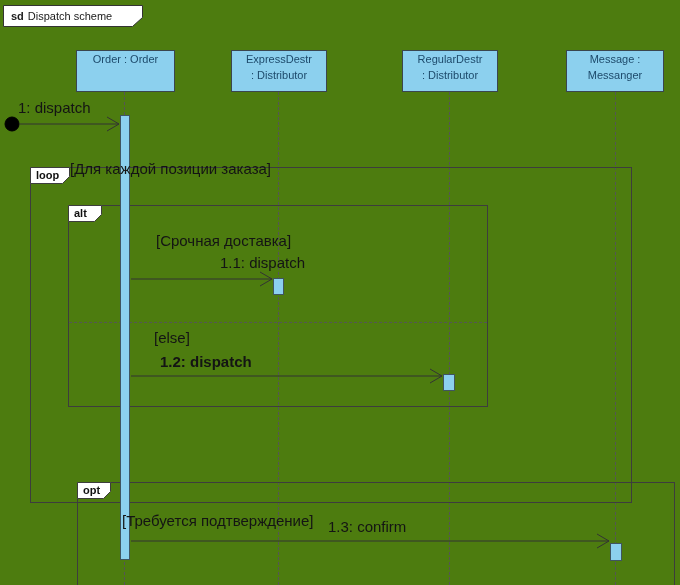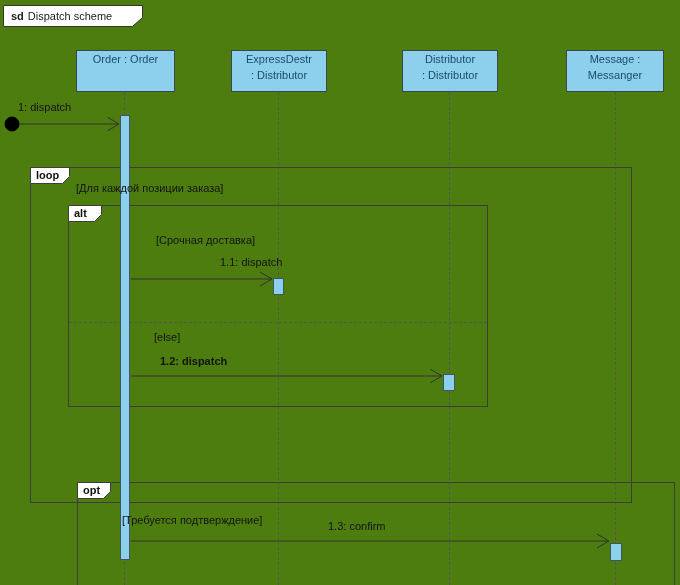--- a/index.html
+++ b/index.html
@@ -24,21 +24,21 @@
   .head-line{line-height:16px;white-space:nowrap;}
   
   .frag{position:absolute;box-sizing:border-box;border:1px solid #3d3d3d;background:transparent;z-index:2;}
   .frag-tab{position:absolute;left:-1px;top:-1px;}
   .frag-tab polygon{fill:#ffffff;stroke:#3d3d3d;stroke-width:1;}
   .frag-op{position:absolute;left:5px;top:1px;font-size:11px;font-weight:bold;color:#111;z-index:3;}
   .alt-divider{position:absolute;left:0;right:0;top:116px;height:0;border-top:1px dashed #555;}
   
   .activation{position:absolute;box-sizing:border-box;background:#8cd0ee;border:1px solid #3f5560;z-index:4;}
   
-  .lbl{position:absolute;font-size:11px;line-height:13px;white-space:nowrap;color:#141414;z-index:5;}
+  .lbl{position:absolute;font-size:15px;line-height:13px;white-space:nowrap;color:#141414;z-index:5;}
   
   .overlay{position:absolute;left:0;top:0;z-index:6;}
   .overlay line{stroke:#333333;stroke-width:1;}
   .overlay polyline{fill:none;stroke:#333333;stroke-width:1;}
   .overlay circle{fill:#000000;stroke:#000000;}
 </style>
 </head>
 <body>
 
 <div class="canvas">
@@ -57,35 +57,35 @@
 
   <div class="head" style="left:76px;width:99px;">
     <div class="head-line">Order : Order</div>
     <div class="head-line"></div>
   </div>
   <div class="head" style="left:231px;width:96px;">
     <div class="head-line">ExpressDestr</div>
     <div class="head-line">: Distributor</div>
   </div>
   <div class="head" style="left:402px;width:96px;">
-    <div class="head-line">Distributor</div>
+    <div class="head-line">RegularDestr</div>
     <div class="head-line">: Distributor</div>
   </div>
   <div class="head" style="left:566px;width:98px;">
     <div class="head-line">Message :</div>
     <div class="head-line">Messanger</div>
   </div>
 
   <div class="frag" style="left:30px;top:134px;width:602px;height:336px;margin-top:33px;">
     <svg class="frag-tab" width="40" height="17">
       <polygon points="0.5,0.5 39.5,0.5 39.5,9.5 32.5,16.5 0.5,16.5"></polygon>
     </svg>
     <div class="frag-op">loop</div>
   </div>
-  <div class="lbl" style="left:76px;top:162px;margin-top:20px;">[Для каждой позиции заказа]</div>
+  <div class="lbl" style="left:70px;top:162px;">[Для каждой позиции заказа]</div>
 
   <div class="frag" style="left:68px;top:205px;width:420px;height:202px;">
     <svg class="frag-tab" width="34" height="17">
       <polygon points="0.5,0.5 33.5,0.5 33.5,9.5 26.5,16.5 0.5,16.5"></polygon>
     </svg>
     <div class="frag-op">alt</div>
     <div class="alt-divider"></div>
   </div>
   <div class="lbl" style="left:156px;top:234px;">[Срочная доставка]</div>
   <div class="lbl" style="left:154px;top:331px;">[else]</div>

